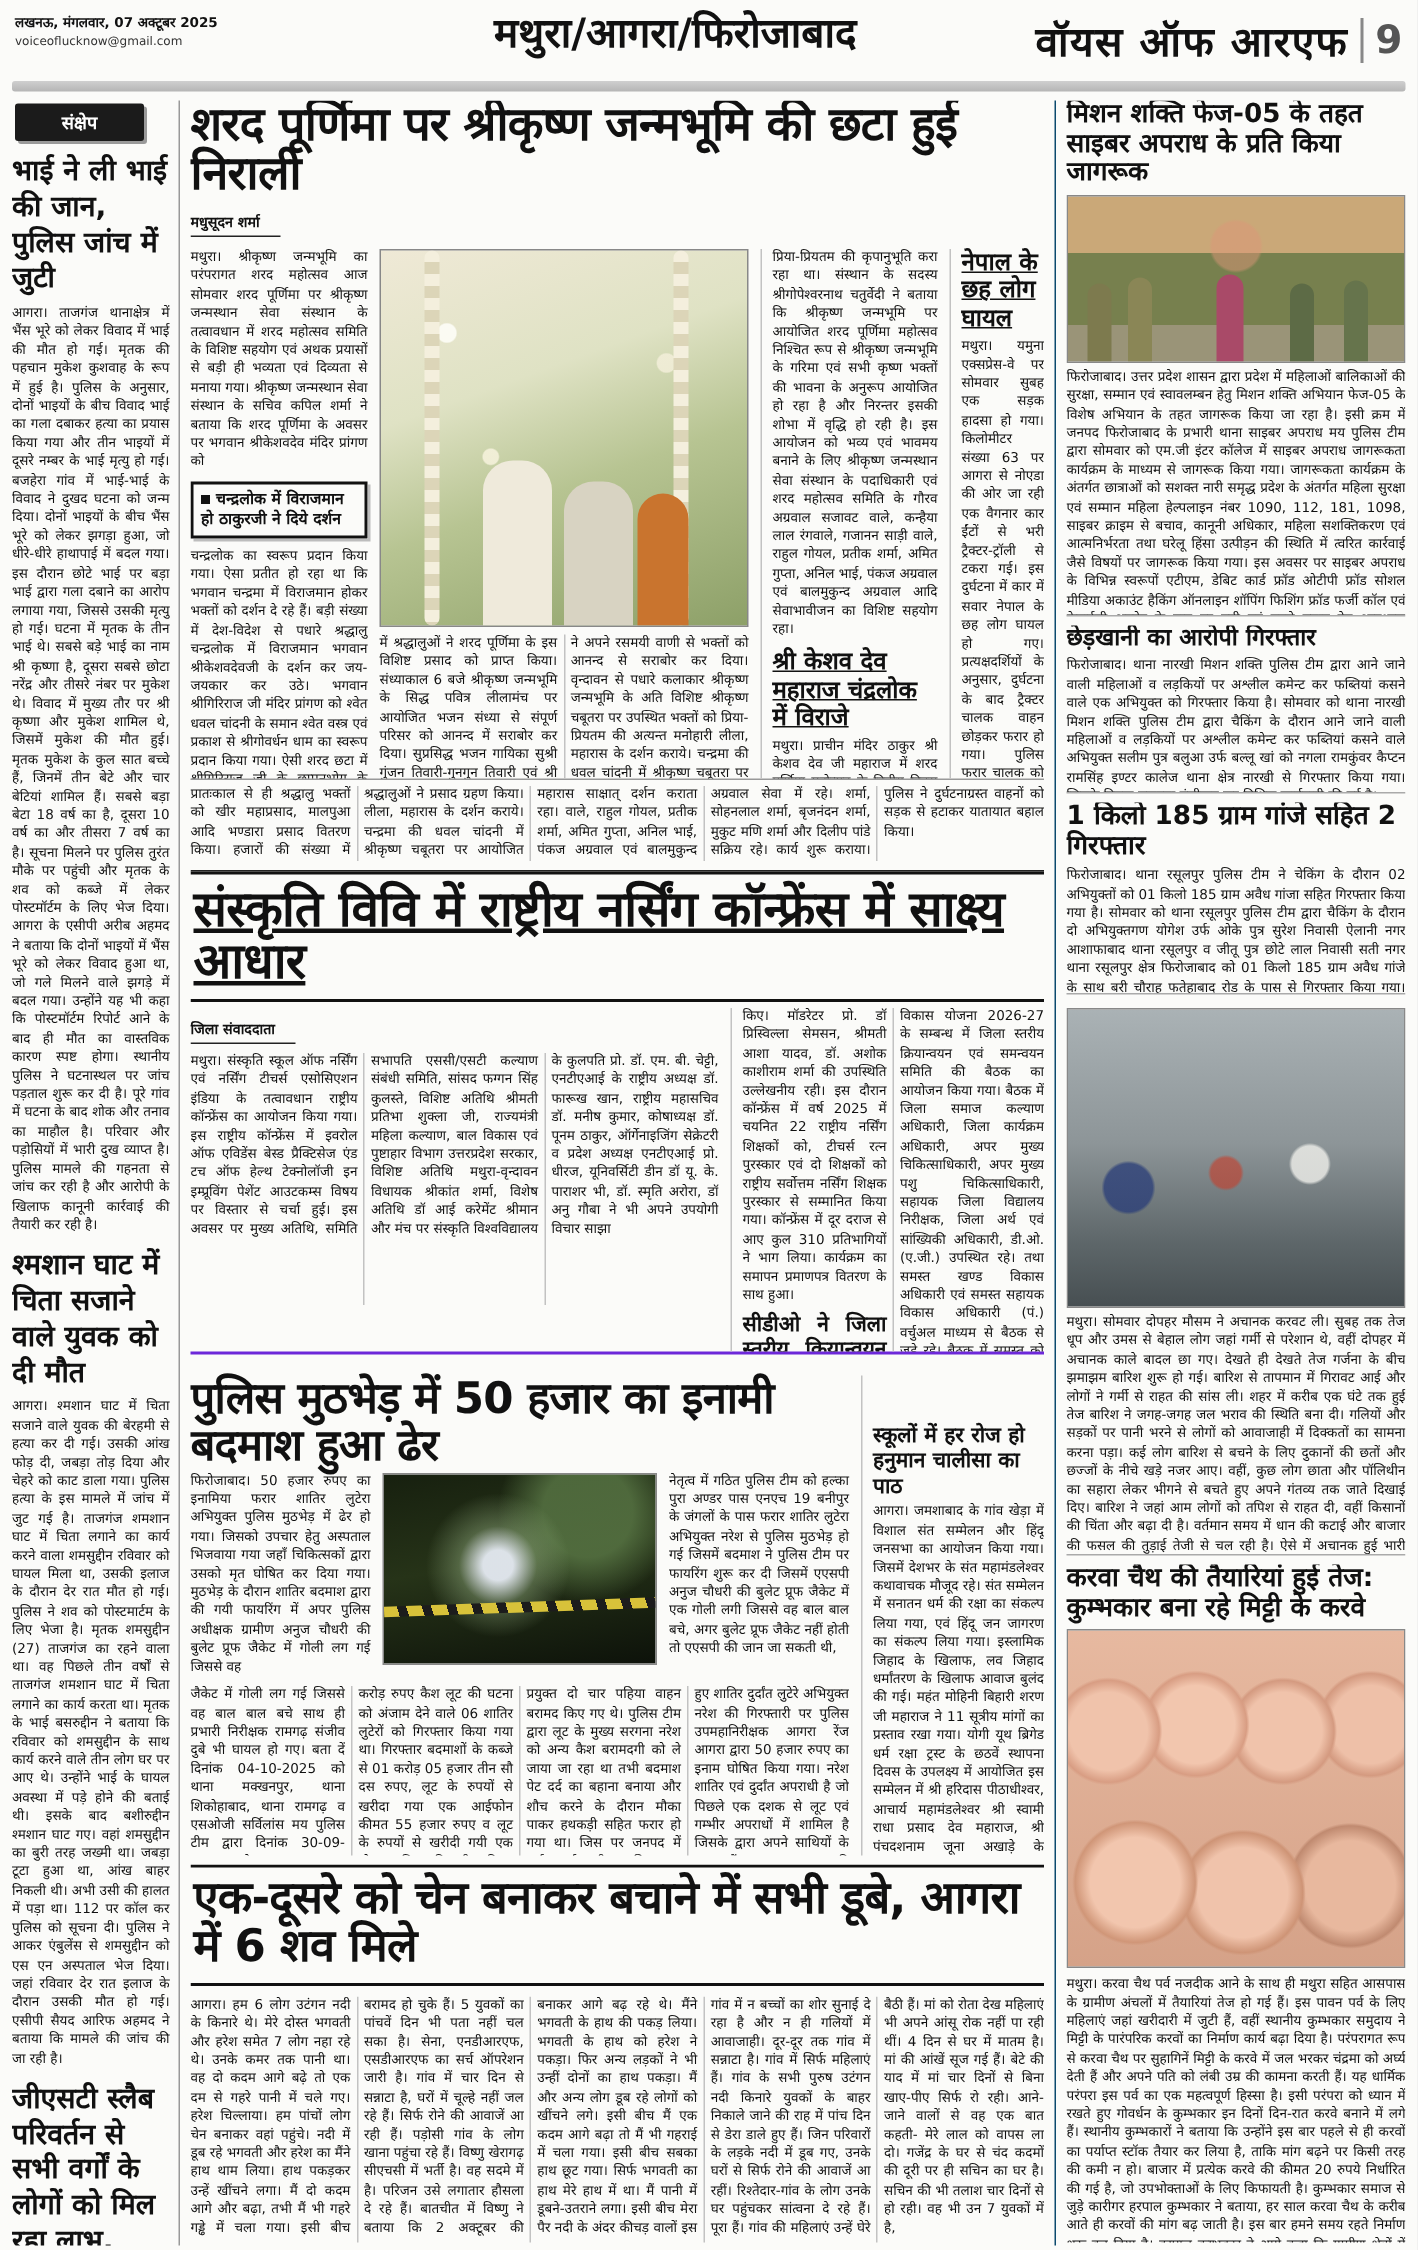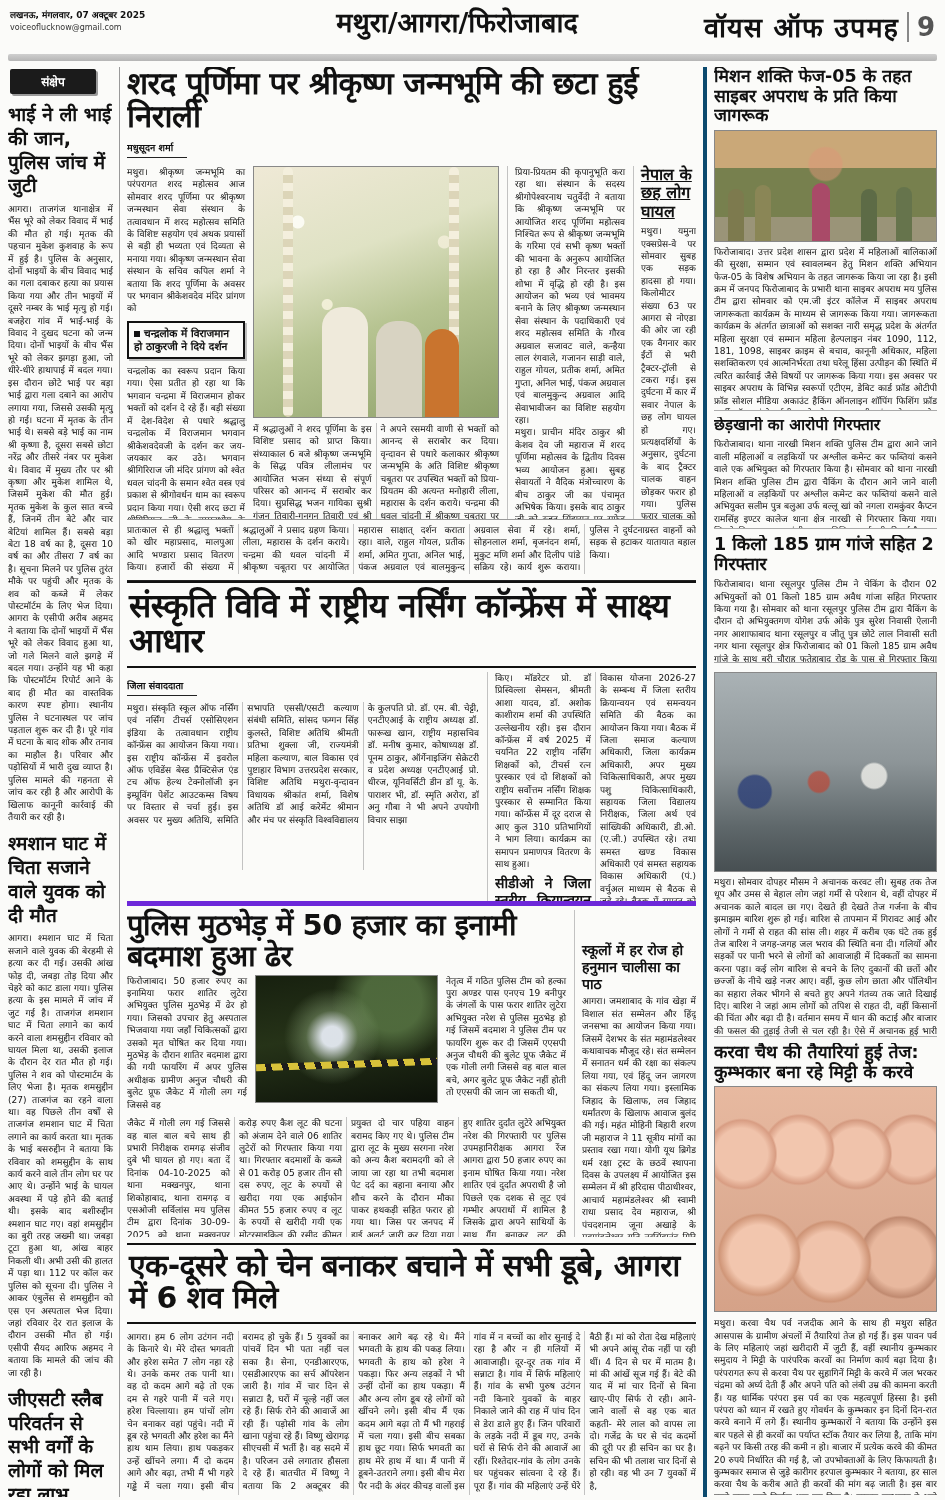--- a/index.html
+++ b/index.html
@@ -15,21 +15,21 @@
   .section-title { font-size:27px; font-weight:bold; letter-spacing:0; line-height:1.1; }
   .brand-block { display:flex; align-items:center; gap:8px; }
   .brand { font-size:27px; font-weight:bold; letter-spacing:1px; }
   .pageno { font-size:26px; font-weight:bold; color:#555; border-left:2px solid #888; padding-left:8px; }
   .header-rule { height:7px; background:linear-gradient(#cfcfcf,#b5b5b5); margin:4px 0 6px 0; border-radius:2px; }
 
   
   .body-grid { display:flex; height:1430px; }
   .left-col { width:112px; flex:none; padding-right:6px; border-right:1px solid #999; overflow:hidden; }
   .center-col { flex:1; padding:0 7px; overflow:hidden; }
-  .right-col { width:234px; flex:none; padding-left:7px; border-left:4px solid #0c4a6e; overflow:hidden; }
+  .right-col { width:234px; flex:none; padding-left:7px; border-left:1px solid #0c4a6e; overflow:hidden; }
 
   .body-text { font-size:9px; line-height:1.38; text-align:justify; word-break:break-word; }
   .body-text::first-letter {}
   .cols-2 { column-count:2; column-gap:9px; column-rule:1px solid #c2c2c2; }
   .cols-3 { column-count:3; column-gap:9px; column-rule:1px solid #c2c2c2; }
   .cols-4 { column-count:4; column-gap:9px; column-rule:1px solid #c2c2c2; }
   .cols-5 { column-count:5; column-gap:9px; column-rule:1px solid #c2c2c2; }
 
   
   .brief-tag { background:#1b1b1b; color:#fff; font-size:12px; font-weight:bold; text-align:center; padding:4px 6px; width:86px; margin:2px 0 8px 2px; border-radius:2px; box-shadow:2px 2px 0 #9a9a9a; }
@@ -75,21 +75,21 @@
   .photo-nursing1 { width:170px; height:128px;
     background:
       radial-gradient(circle at 50% 45%, rgba(255,220,120,.55) 0 14px, transparent 16px),
       linear-gradient(165deg,#3a3350 0%,#53486e 45%,#2c2740 100%); }
   .photo-nursing2 { width:178px; height:128px;
     background:linear-gradient(180deg,#dfe8f2 0 26%, #4a5a8a 26% 60%, #333a55 60% 100%); }
   .conf-banner { position:absolute; top:4px; left:8px; right:4px; font-size:8px; font-weight:bold; color:#2b6fc4; letter-spacing:1px; }
   .ph-person { position:absolute; bottom:0; border-radius:10px 10px 0 0; }
 
   
-  .sec-c { height:336px; overflow:hidden; border-top:5px solid #6d28d9; padding-top:4px; }
+  .sec-c { height:336px; overflow:hidden; border-top:2px solid #6d28d9; padding-top:14px; }
   .sec-c-flex { display:flex; gap:8px; }
   .sc-main { flex:1; }
   .sc-side { width:122px; flex:none; border-left:1px solid #c2c2c2; padding-left:7px; }
   .sc-row { display:flex; gap:8px; margin-top:2px; }
   .sc-lead { width:120px; flex:none; }
   .photo-encounter { flex:1; height:128px;
     background:
       radial-gradient(circle at 42% 48%, rgba(240,245,255,.9) 0 10px, rgba(170,200,150,.35) 26px, transparent 48px),
       radial-gradient(circle at 75% 20%, rgba(90,120,70,.8) 0 30px, transparent 60px),
       linear-gradient(170deg,#17200f 0%,#263318 45%,#0d120a 100%); }
@@ -130,21 +130,21 @@
 
 <div class="page">
 
   <header class="masthead-row">
     <div class="date-block">
       <div class="date-line">लखनऊ, मंगलवार, 07 अक्टूबर 2025</div>
       <div class="email-line">voiceoflucknow@gmail.com</div>
     </div>
     <div class="section-title">मथुरा/आगरा/फिरोजाबाद</div>
     <div class="brand-block">
-      <div class="brand">वॉयस ऑफ उपमह</div>
+      <div class="brand">वॉयस ऑफ आरएफ</div>
       <div class="pageno">9</div>
     </div>
   </header>
   <div class="header-rule"></div>
 
   <div class="body-grid">
 
     <aside class="left-col">
       <div class="brief-tag">संक्षेप</div>
 
@@ -177,32 +177,33 @@
               <div class="garland"></div>
               <div class="garland garland2"></div>
               <div class="figure" style="left:28%; background:#efeadb;"></div>
               <div class="figure" style="left:50%; background:#d8d3c2; height:96px;"></div>
               <div class="figure" style="left:70%; background:#c9742e; height:88px; width:34px;"></div>
             </div>
             <p class="body-text cols-2 under-photo">में श्रद्धालुओं ने शरद पूर्णिमा के इस विशिष्ट प्रसाद को प्राप्त किया। संध्याकाल 6 बजे श्रीकृष्ण जन्मभूमि के सिद्ध पवित्र लीलामंच पर आयोजित भजन संध्या से संपूर्ण परिसर को आनन्द में सराबोर कर दिया। सुप्रसिद्ध भजन गायिका सुश्री गुंजन तिवारी-गुनगुन तिवारी एवं श्री संदीप एवं उनके सहयोगी कलाकारों ने अपने रसमयी वाणी से भक्तों को आनन्द से सराबोर कर दिया। वृन्दावन से पधारे कलाकार श्रीकृष्ण जन्मभूमि के अति विशिष्ट श्रीकृष्ण चबूतरा पर उपस्थित भक्तों को प्रिया-प्रियतम की अत्यन्त मनोहारी लीला, महारास के दर्शन कराये। चन्द्रमा की धवल चांदनी में श्रीकृष्ण चबूतरा पर आयोजित महारास साक्षात्</p>
           </div>
           <div class="sa-col3">
             <p class="body-text">प्रिया-प्रियतम की कृपानुभूति करा रहा था। संस्थान के सदस्य श्रीगोपेश्वरनाथ चतुर्वेदी ने बताया कि श्रीकृष्ण जन्मभूमि पर आयोजित शरद पूर्णिमा महोत्सव निश्चित रूप से श्रीकृष्ण जन्मभूमि के गरिमा एवं सभी कृष्ण भक्तों की भावना के अनुरूप आयोजित हो रहा है और निरन्तर इसकी शोभा में वृद्धि हो रही है। इस आयोजन को भव्य एवं भावमय बनाने के लिए श्रीकृष्ण जन्मस्थान सेवा संस्थान के पदाधिकारी एवं शरद महोत्सव समिति के गौरव अग्रवाल सजावट वाले, कन्हैया लाल रंगवाले, गजानन साड़ी वाले, राहुल गोयल, प्रतीक शर्मा, अमित गुप्ता, अनिल भाई, पंकज अग्रवाल एवं बालमुकुन्द अग्रवाल आदि सेवाभावीजन का विशिष्ट सहयोग रहा।</p>
+            <h3 class="headline-md" style="margin-top:6px;">श्री केशव देव महाराज चंद्रलोक में विराजे</h3>
             <p class="body-text">मथुरा। प्राचीन मंदिर ठाकुर श्री केशव देव जी महाराज में शरद पूर्णिमा महोत्सव के द्वितीय दिवस भव्य आयोजन हुआ। सुबह सेवायतों ने वैदिक मंत्रोच्चारण के बीच ठाकुर जी का पंचामृत अभिषेक किया। इसके बाद ठाकुर जी को रजत सिंहासन पर सफेद पोशाक धारण कराकर फूल बंगले में चन्द्रलोक स्वरूप में विराजमान कराया गया। मंदिर प्रांगण दूधिया रोशनी से ऐसे जगमगा उठा, मानो भगवान स्वयं चंद्रमा के मध्य विराजे हो। ठाकुर जी को छप्पन भोग अर्पित किए गए तथा 251 किलो दूध, मेवा और केसर से बनी खीर का प्रसाद चढ़ाया गया। प्रसाद वितरण में भक्तों की लंबी कतारें लगी रहीं। कार्यक्रम में महिला मंडल ने उपा गोस्वामी के नेतृत्व में ठाकुर जी के मनमोहक भजन-कीर्तन प्रस्तुत किए, जिनसे पूरा वातावरण भक्तिमय हो उठा। खीर वितरण व्यवस्था में दीपक शर्मा, मनमोहन सर्राफ, नारायण प्रसाद शर्मा, सोहनलाल शर्मा, बृजनंदन शर्मा, मुकुट मणि शर्मा और दिलीप पांडे सक्रिय रहे।</p>
           </div>
           <div class="sa-col4">
             <h3 class="headline-md">नेपाल के छह लोग घायल</h3>
             <p class="body-text">मथुरा। यमुना एक्सप्रेस-वे पर सोमवार सुबह एक सड़क हादसा हो गया। किलोमीटर संख्या 63 पर आगरा से नोएडा की ओर जा रही एक वैगनार कार ईंटों से भरी ट्रैक्टर-ट्रॉली से टकरा गई। इस दुर्घटना में कार में सवार नेपाल के छह लोग घायल हो गए। प्रत्यक्षदर्शियों के अनुसार, दुर्घटना के बाद ट्रैक्टर चालक वाहन छोड़कर फरार हो गया। पुलिस फरार चालक को तलाश कर रही है और मामले की जांच जारी है। घायलों के परिजनों से संपर्क साधने का प्रयास किया जा रहा है। घायलों में कार चालक विकास शर्मा (निवासी गुड़गांव, हरियाणा) और नेपाल मूल के पांच अन्य लोग शामिल हैं। इनमें सविता (25), उनका तीन वर्षीय पुत्र हेमता, राजू उर्फ राजकुमार (13), लक्ष्मी और सुनीता शामिल हैं। सभी घायलों को एम्बुलेंस से सामुदायिक स्वास्थ्य केंद्र नौहझील भेजा गया, जबकि एक अज्ञात नेपाली व्यक्ति को जिला अस्पताल रेफर किया गया है। हादसे की सूचना मिलते ही बाजना कट चैकी प्रभारी उपनिरीक्षक हरेन्द्र सिंह पुलिस बल के साथ मौके पर पहुंचे और राहत</p>
           </div>
         </div>
       </section>
 
       <section class="sec-b">
         <p class="body-text cols-5 cont-row">प्रातःकाल से ही श्रद्धालु भक्तों को खीर महाप्रसाद, मालपुआ आदि भण्डारा प्रसाद वितरण किया। हजारों की संख्या में श्रद्धालुओं ने प्रसाद ग्रहण किया। लीला, महारास के दर्शन कराये। चन्द्रमा की धवल चांदनी में श्रीकृष्ण चबूतरा पर आयोजित महारास साक्षात् दर्शन कराता रहा। वाले, राहुल गोयल, प्रतीक शर्मा, अमित गुप्ता, अनिल भाई, पंकज अग्रवाल एवं बालमुकुन्द अग्रवाल सेवा में रहे। शर्मा, सोहनलाल शर्मा, बृजनंदन शर्मा, मुकुट मणि शर्मा और दिलीप पांडे सक्रिय रहे। कार्य शुरू कराया। पुलिस ने दुर्घटनाग्रस्त वाहनों को सड़क से हटाकर यातायात बहाल किया।</p>
-        <h1 class="headline-xl boxed-head" style="font-size:33px;">संस्कृति विवि में राष्ट्रीय नर्सिंग कॉन्फ्रेंस में साक्ष्य आधार</h1>
+        <h1 class="headline-xl boxed-head" style="font-size:33px;text-decoration:underline;">संस्कृति विवि में राष्ट्रीय नर्सिंग कॉन्फ्रेंस में साक्ष्य आधार</h1>
         <div class="sec-b-flex">
           <div class="sb-left">
             <div class="byline">जिला संवाददाता</div>
             <p class="body-text cols-3" style="height:168px; overflow:hidden;">मथुरा। संस्कृति स्कूल ऑफ नर्सिंग एवं नर्सिंग टीचर्स एसोसिएशन इंडिया के तत्वावधान राष्ट्रीय कॉन्फ्रेंस का आयोजन किया गया। इस राष्ट्रीय कॉन्फ्रेंस में इवरोल ऑफ एविडेंस बेस्ड प्रैक्टिसेज एंड टच ऑफ हेल्थ टेक्नोलॉजी इन इम्प्रूविंग पेशेंट आउटकम्स विषय पर विस्तार से चर्चा हुई। इस अवसर पर मुख्य अतिथि, समिति सभापति एससी/एसटी कल्याण संबंधी समिति, सांसद फग्गन सिंह कुलस्ते, विशिष्ट अतिथि श्रीमती प्रतिभा शुक्ला जी, राज्यमंत्री महिला कल्याण, बाल विकास एवं पुष्टाहार विभाग उत्तरप्रदेश सरकार, विशिष्ट अतिथि मथुरा-वृन्दावन विधायक श्रीकांत शर्मा, विशेष अतिथि डॉ आई करेमेंट श्रीमान और मंच पर संस्कृति विश्वविद्यालय के कुलपति प्रो. डॉ. एम. बी. चेट्टी, एनटीएआई के राष्ट्रीय अध्यक्ष डॉ. फारूख खान, राष्ट्रीय महासचिव डॉ. मनीष कुमार, कोषाध्यक्ष डॉ. पूनम ठाकुर, ऑर्गेनाइजिंग सेक्रेटरी व प्रदेश अध्यक्ष एनटीएआई प्रो. धीरज, यूनिवर्सिटी डीन डॉ यू. के. पाराशर भी, डॉ. स्मृति अरोरा, डॉ अनु गौबा ने भी अपने उपयोगी विचार साझा</p>
           </div>
           <div class="sb-right">
             <div class="cols-2 body-text" style="height:318px; overflow:hidden;">
               <span>किए। मॉडरेटर प्रो. डॉ प्रिस्विल्ला सेमसन, श्रीमती आशा यादव, डॉ. अशोक काशीराम शर्मा की उपस्थिति उल्लेखनीय रही। इस दौरान कॉन्फ्रेंस में वर्ष 2025 में चयनित 22 राष्ट्रीय नर्सिंग शिक्षकों को, टीचर्स रत्न पुरस्कार एवं दो शिक्षकों को राष्ट्रीय सर्वोत्तम नर्सिंग शिक्षक पुरस्कार से सम्मानित किया गया। कॉन्फ्रेंस में दूर दराज से आए कुल 310 प्रतिभागियों ने भाग लिया। कार्यक्रम का समापन प्रमाणपत्र वितरण के साथ हुआ।</span>
               <h3 class="headline-sm" style="font-size:14px; margin-top:5px;">सीडीओ ने जिला स्तरीय क्रियान्वयन एवं समन्वयन समिति की बैठक</h3>
               <span>मथुरा। मुख्य विकास अधिकारी मनीष मीणा की अध्यक्षता में ग्राम पंचायत विकास योजना 2026-27 के सम्बन्ध में जिला स्तरीय क्रियान्वयन एवं समन्वयन समिति की बैठक का आयोजन किया गया। बैठक में जिला समाज कल्याण अधिकारी, जिला कार्यक्रम अधिकारी, अपर मुख्य चिकित्साधिकारी, अपर मुख्य पशु चिकित्साधिकारी, सहायक जिला विद्यालय निरीक्षक, जिला अर्थ एवं सांख्यिकी अधिकारी, डी.ओ. (ए.जी.) उपस्थित रहे। तथा समस्त खण्ड विकास अधिकारी एवं समस्त सहायक विकास अधिकारी (पं.) वर्चुअल माध्यम से बैठक से जुड़े रहे। बैठक में समस्त को अध्यक्ष महोदय द्वारा निर्देशित किया गया कि निर्धारित समय सीमा में ग्राम पंचायत में विकास योजना से सम्बन्धित बैठक का आयोजन किया जाय, जिसके सम्बन्ध में सर्वप्रथम समस्त खण्ड विकास अधिकारी अपनी अध्यक्षता में विकास खण्ड स्तरीय समस्त सहयोगी विभागों की एक बैठक आयोजित करें एवं समस्त विभागों को निर्देशित करें कि ग्राम पंचायत में तैयार की जाने वाली विकास योजना के सम्बन्ध में आयोजित बैठकों में सम्मिलित होकर अपने सुझाव एवं प्रस्ताव प्रस्तुत करें। जिला पंचायत राज अधिकारी अवगत कराया गया कि ग्राम पंचायत में आयोजित होने वाली सभा में बाल सभा, महिला सभा, वार्ड सभा तीन प्रमुख सभायें आयोजित की जानी है।</span>

